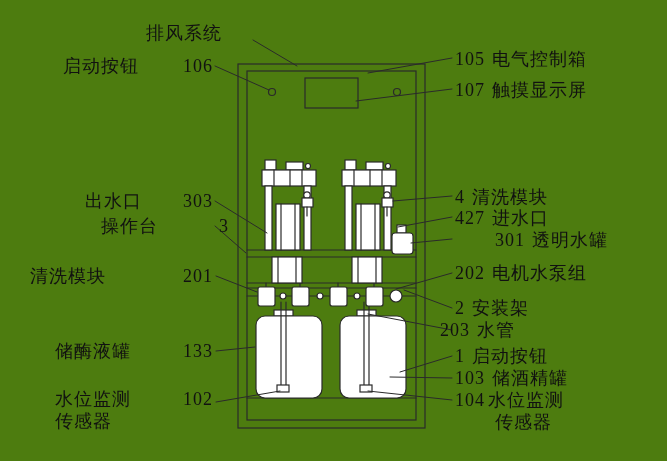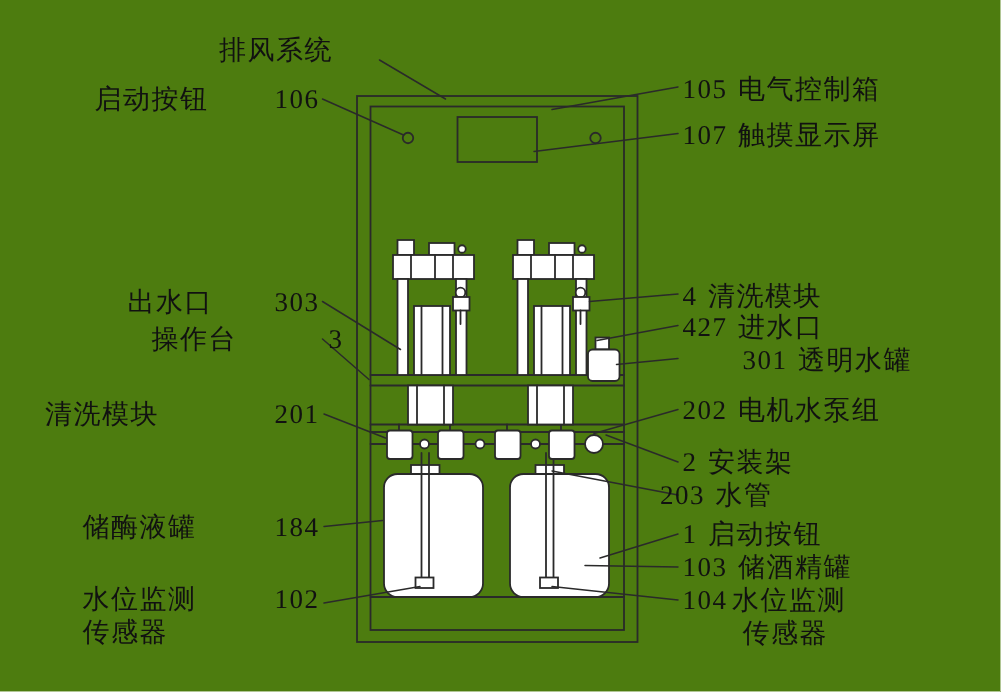--- a/index.html
+++ b/index.html
@@ -185,21 +185,21 @@
     <span class="num">3</span>
   </div>
 
   <div class="label l" style="left:30px; top:265px; width:183px;">
     <span>清洗模块</span>
     <span class="num">201</span>
   </div>
 
   <div class="label l" style="left:55px; top:340px; width:158px;">
     <span>储酶液罐</span>
-    <span class="num">184</span>
+    <span class="num">133</span>
   </div>
 
   <div class="label two" style="left:55px; top:388px; width:158px;">
     <div class="row">
       <span>水位监测</span>
       <span class="num">102</span>
     </div>
     <div class="row2">
       <span>传感器</span>
     </div>

